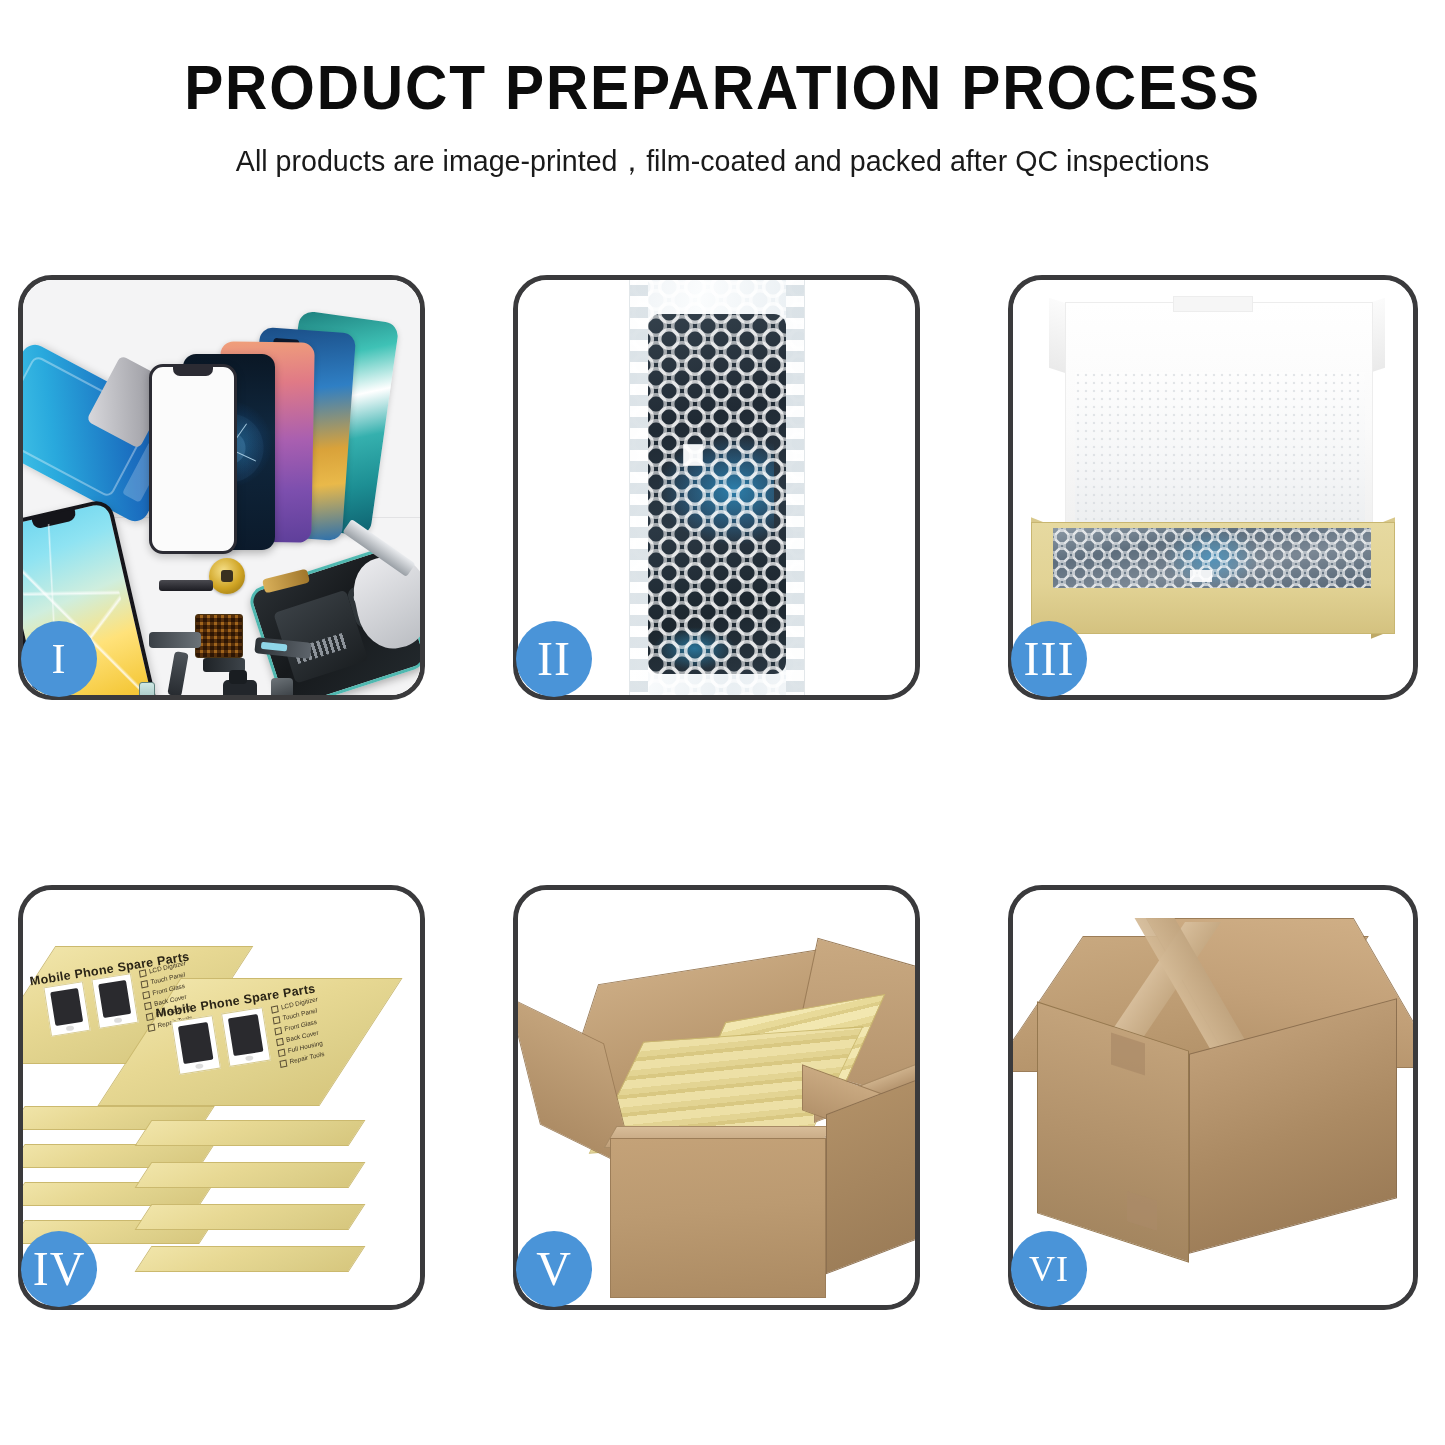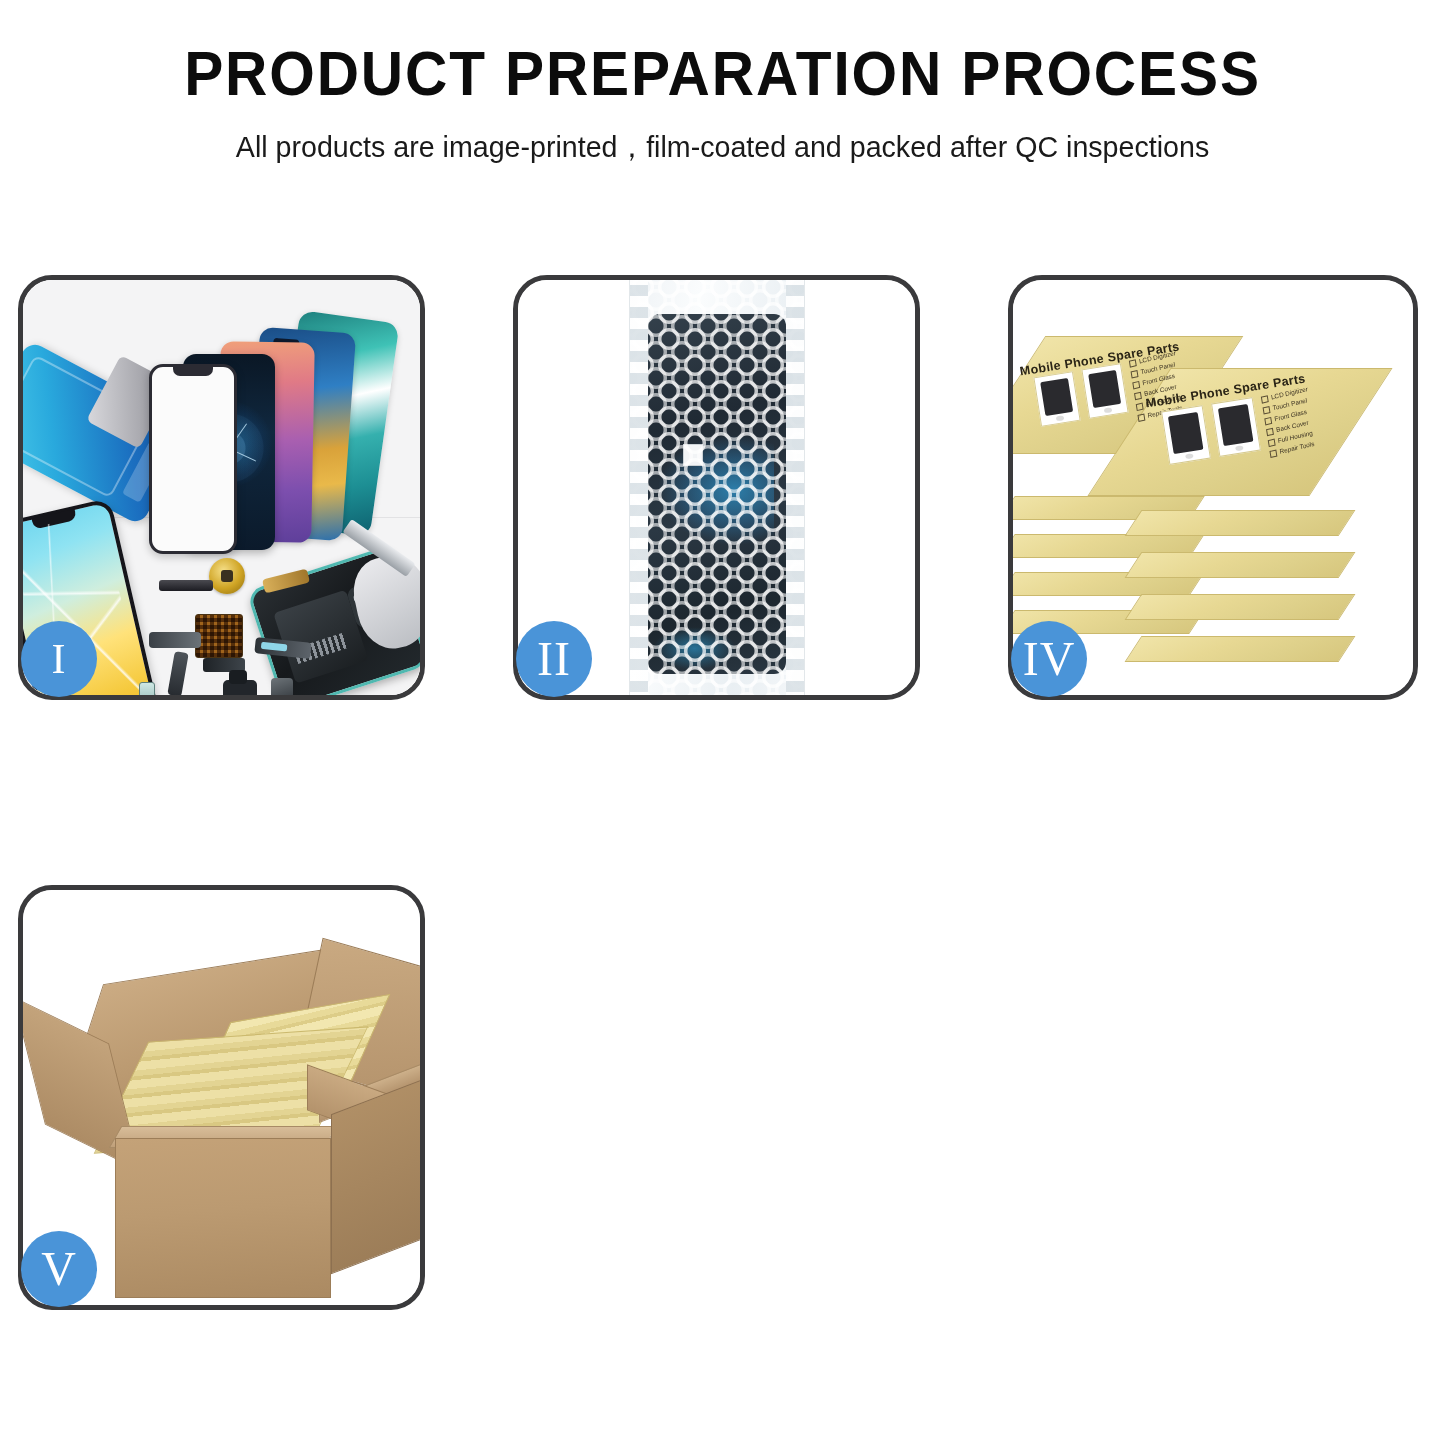--- a/index.html
+++ b/index.html
@@ -5,21 +5,21 @@
   * { box-sizing: border-box; margin: 0; padding: 0; }
   html, body { width: 1445px; height: 1445px; }
   body {
     background: #ffffff;
     font-family: "Liberation Sans", sans-serif;
     position: relative;
     overflow: hidden;
   }
 
   
-  .header { width: 100%; padding-top: 40px; text-align: center; }
+  .header { width: 100%; padding-top: 54px; text-align: center; }
   .title {
     font-family: "Liberation Sans Narrow", "Liberation Sans", sans-serif;
     font-size: 63px;
     font-weight: 700;
     letter-spacing: 2.0px;
     color: #0c0c0c;
     line-height: 1.05;
     transform: scaleX(0.93);
     white-space: nowrap;
   }
@@ -536,20 +536,37 @@
           <div class="lbl"></div>
         </div>
         <div class="bubbles"></div>
         <div class="seal-l"></div>
         <div class="seal-r"></div>
       </div>
     </div>
     <div class="badge">II</div>
   </div>
 
+  <div class="panel">
+    <div class="panel-inner">
+      <div class="m-lidflapL"></div>
+      <div class="m-lidflapR"></div>
+      <div class="m-lid"></div>
+      <div class="m-lidtab"></div>
+      <div class="m-foam"></div>
+      <div class="m-trayL"></div>
+      <div class="m-trayR"></div>
+      <div class="m-tray"></div>
+      <div class="m-content">
+        <div class="cblue"></div>
+        <div class="clbl"></div>
+      </div>
+    </div>
+    <div class="badge">III</div>
+  </div>
 
   <div class="panel">
     <div class="panel-inner">
       <div class="stack">
 
         <div class="sbox" style="left:-6px; top:330px; width:190px; height:24px;">
           <div class="top"></div>
         </div>
         <div class="sbox" style="left:-6px; top:292px; width:190px; height:24px;">
           <div class="top"></div>
@@ -628,14 +645,30 @@
         <div class="c-rim2"></div>
         <div class="c-rim"></div>
         <div class="c-flapFront"></div>
         <div class="c-side"></div>
         <div class="c-front"></div>
       </div>
     </div>
     <div class="badge">V</div>
   </div>
 
+  <div class="panel">
+    <div class="panel-inner">
+      <div class="sc">
+        <div class="sc-shadow"></div>
+        <div class="sc-top"></div>
+        <div class="sc-top2"></div>
+        <div class="sc-tape"></div>
+        <div class="sc-tape2"></div>
+        <div class="sc-left"></div>
+        <div class="sc-right"></div>
+        <div class="sc-tab1"></div>
+        <div class="sc-tab2"></div>
+      </div>
+    </div>
+    <div class="badge n6">VI</div>
+  </div>
 
 </div>
 
 </body></html>

